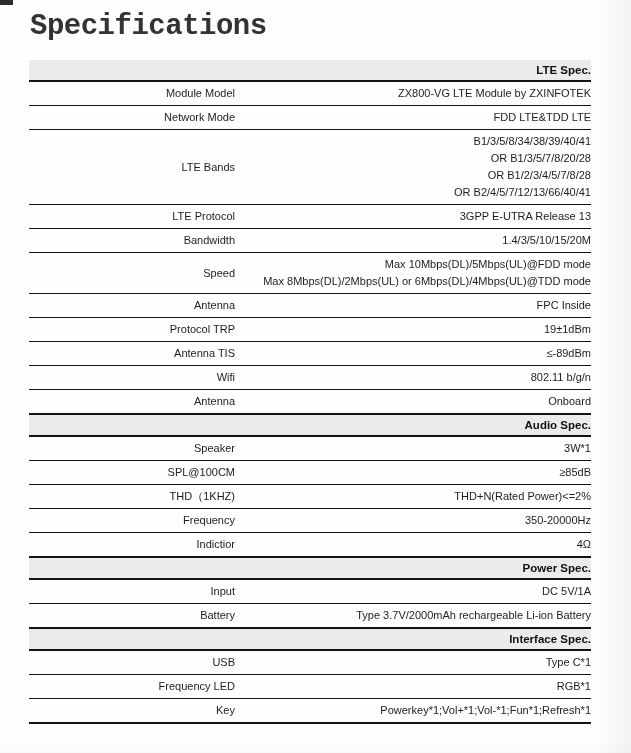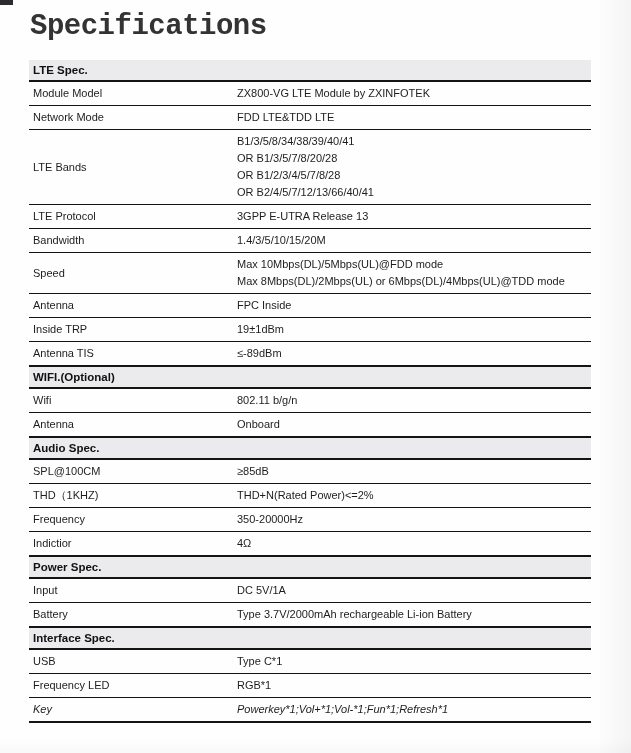--- a/index.html
+++ b/index.html
@@ -58,20 +58,21 @@
   }
   table.spec {
     position: absolute;
     left: 29px;
     top: 60px;
     width: 562px;
     border-collapse: collapse;
     table-layout: fixed;
     font-size: 11px;
     color: var(--text-color);
+    text-align: right;
   }
   col.c-label { width: 206px; }
   col.c-value { width: 356px; }
   tr.section td {
     background: var(--header-bg);
     border-top: 2px solid var(--border-color);
     border-bottom: 2px solid var(--border-color);
     font-weight: 700;
     font-size: 11.5px;
     line-height: 14px;
@@ -80,21 +81,21 @@
   }
   tr.section:first-child td { border-top: none; }
   tr.row td {
     border-bottom: 1px solid var(--border-color);
     padding: 3px 0;
     line-height: 17px;
     vertical-align: middle;
   }
   tr.row td.label { padding-left: 4px; }
   tr.row td.value { padding-left: 2px; }
-  tbody tr:last-child td { border-bottom: 2px solid var(--border-color); font-style: italic; }
+  tbody tr:last-child td { border-bottom: 2px solid var(--border-color); }
 </style>
 </head>
 <body>
 
 <div class="page">
   <div class="scan-artifact"></div>
   <h1 class="title">Specifications</h1>
   <table class="spec">
     <colgroup>
       <col class="c-label">
@@ -144,48 +145,51 @@
             <div>Max 8Mbps(DL)/2Mbps(UL) or 6Mbps(DL)/4Mbps(UL)@TDD mode</div>
           </td>
         </tr>
         <tr class="row">
           <td class="label">Antenna</td>
           <td class="value">
             <div>FPC Inside</div>
           </td>
         </tr>
         <tr class="row">
-          <td class="label">Inside TRP</td>
+          <td class="label">Protocol TRP</td>
           <td class="value">
             <div>19±1dBm</div>
           </td>
         </tr>
         <tr class="row">
           <td class="label">Antenna TIS</td>
           <td class="value">
             <div>≤-89dBm</div>
           </td>
         </tr>
-        <tr class="section">
-          <td colspan="2">WIFI.(Optional)</td>
-        </tr>
         <tr class="row">
           <td class="label">Wifi</td>
           <td class="value">
             <div>802.11 b/g/n</div>
           </td>
         </tr>
         <tr class="row">
           <td class="label">Antenna</td>
           <td class="value">
             <div>Onboard</div>
           </td>
         </tr>
         <tr class="section">
           <td colspan="2">Audio Spec.</td>
+        </tr>
+        <tr class="row">
+          <td class="label">Speaker</td>
+          <td class="value">
+            <div>3W*1</div>
+          </td>
         </tr>
         <tr class="row">
           <td class="label">SPL@100CM</td>
           <td class="value">
             <div>≥85dB</div>
           </td>
         </tr>
         <tr class="row">
           <td class="label">THD（1KHZ)</td>
           <td class="value">

